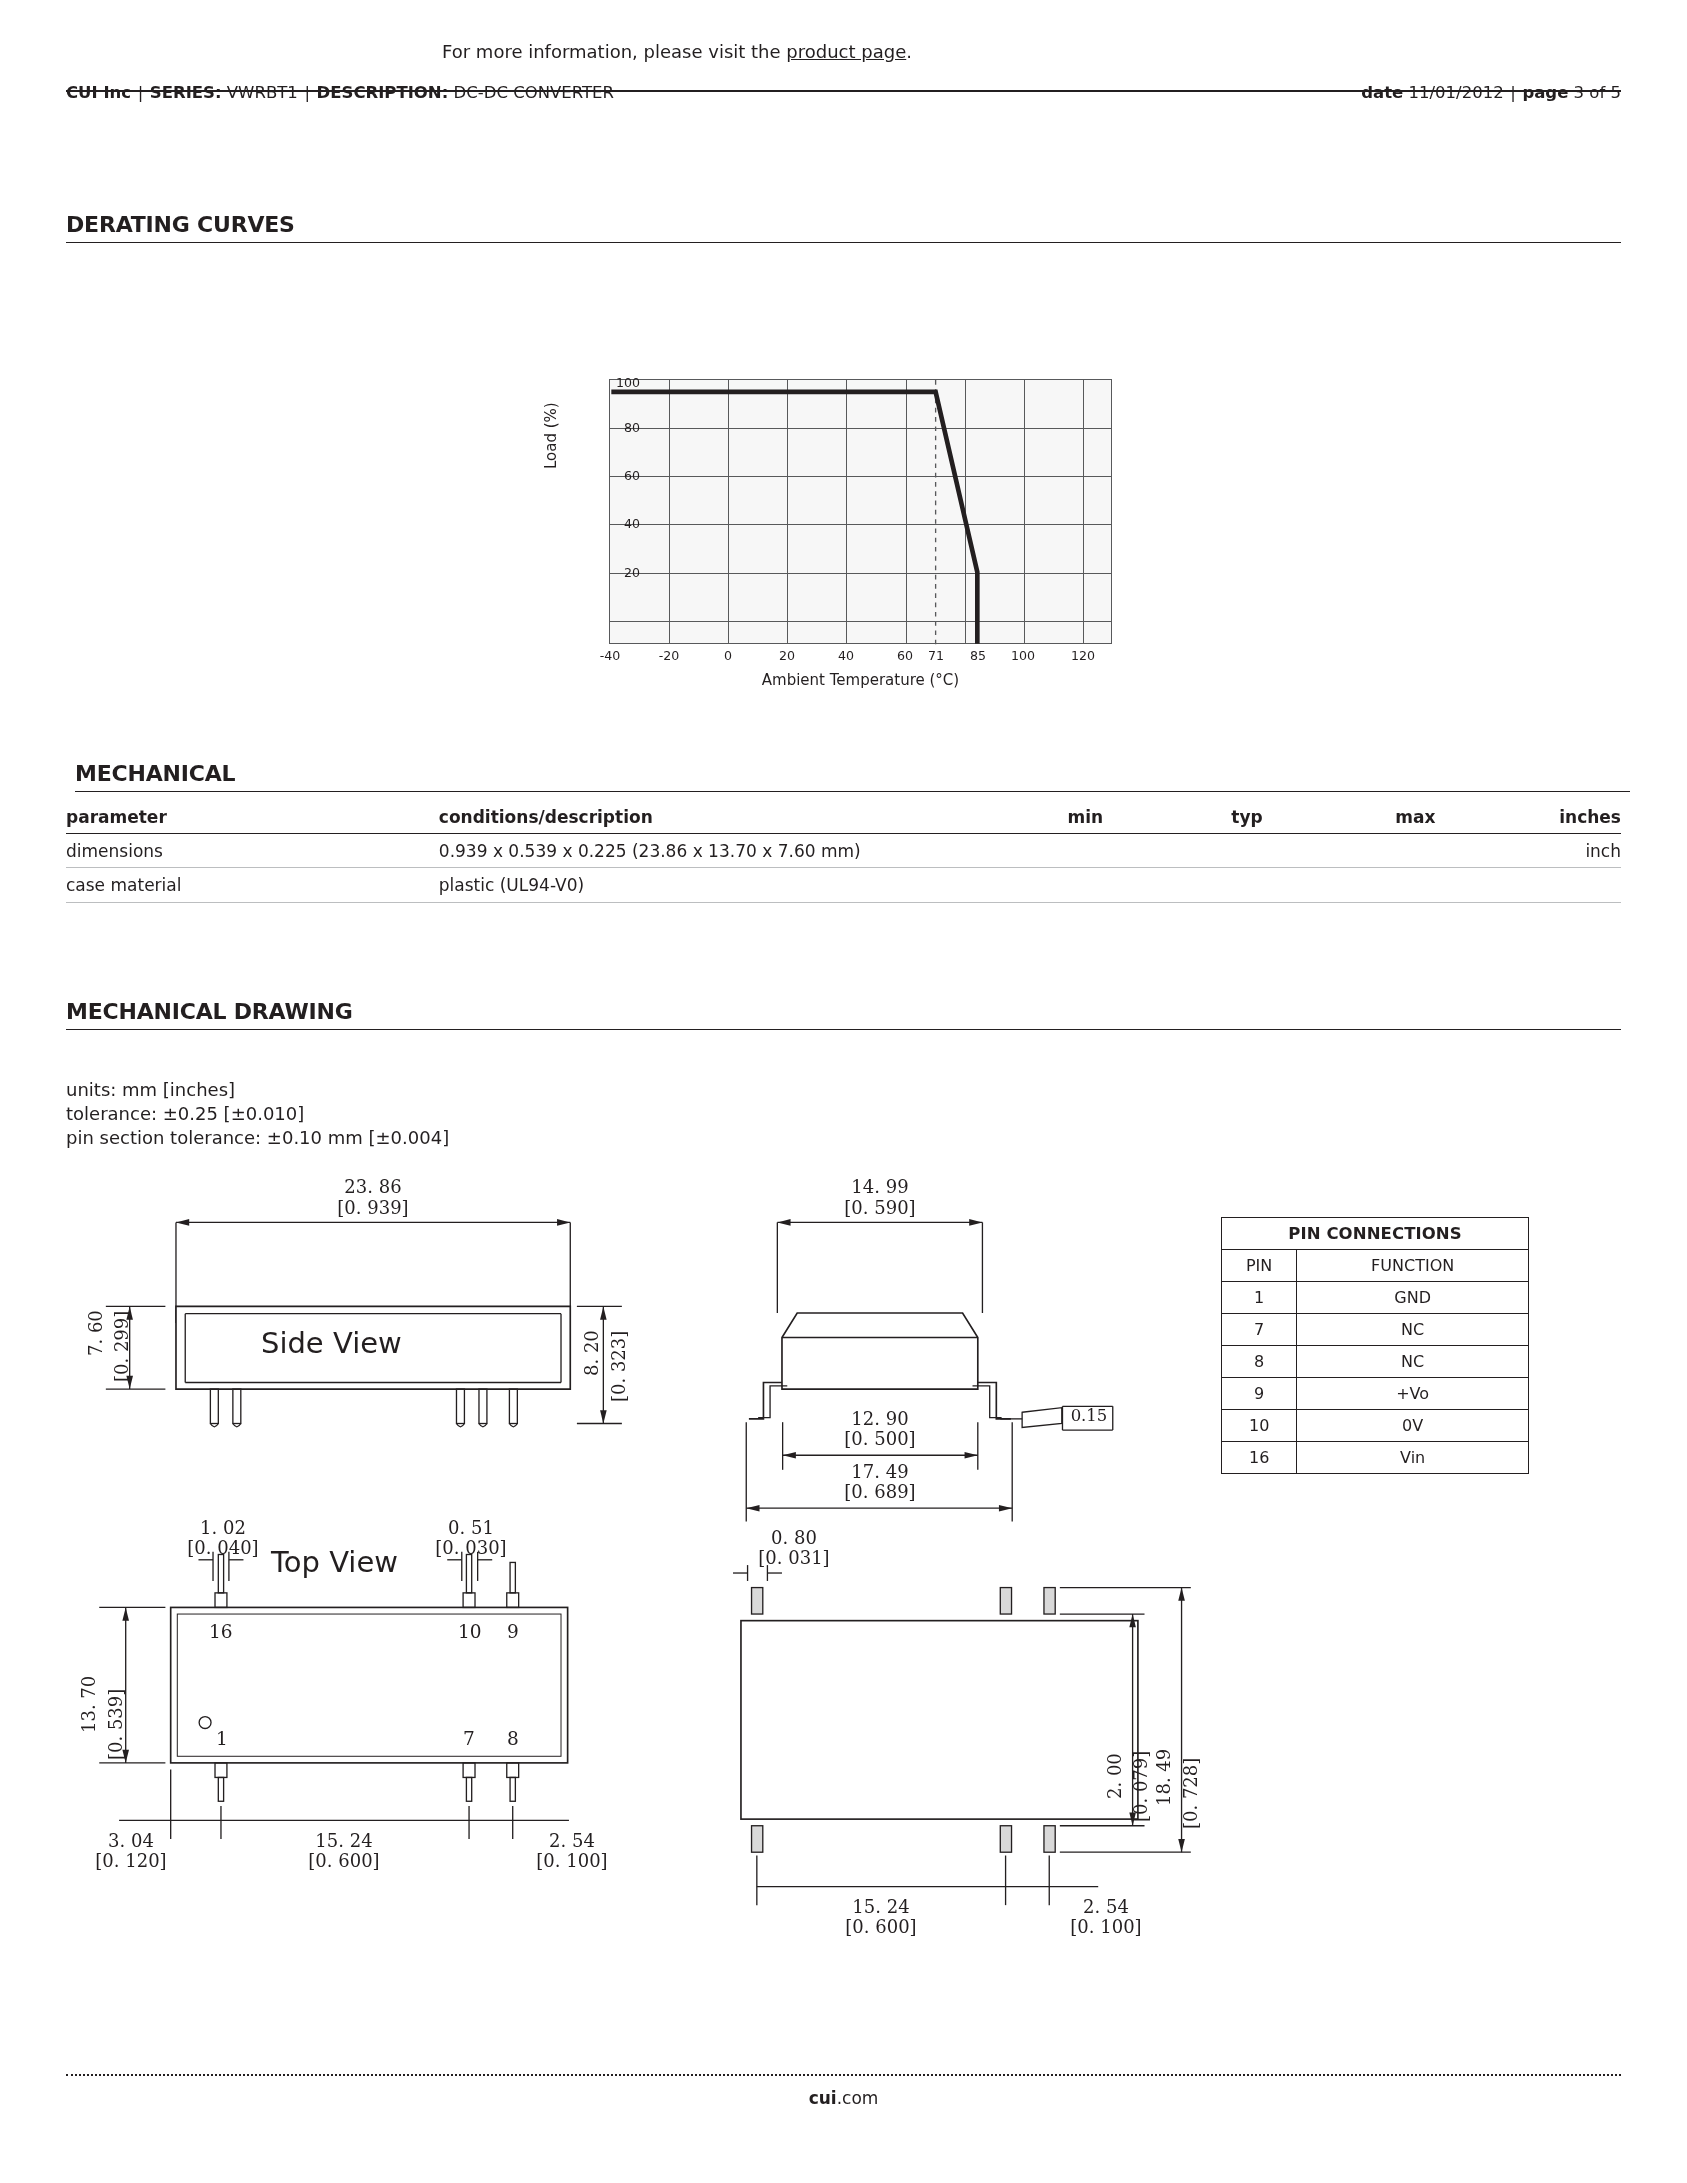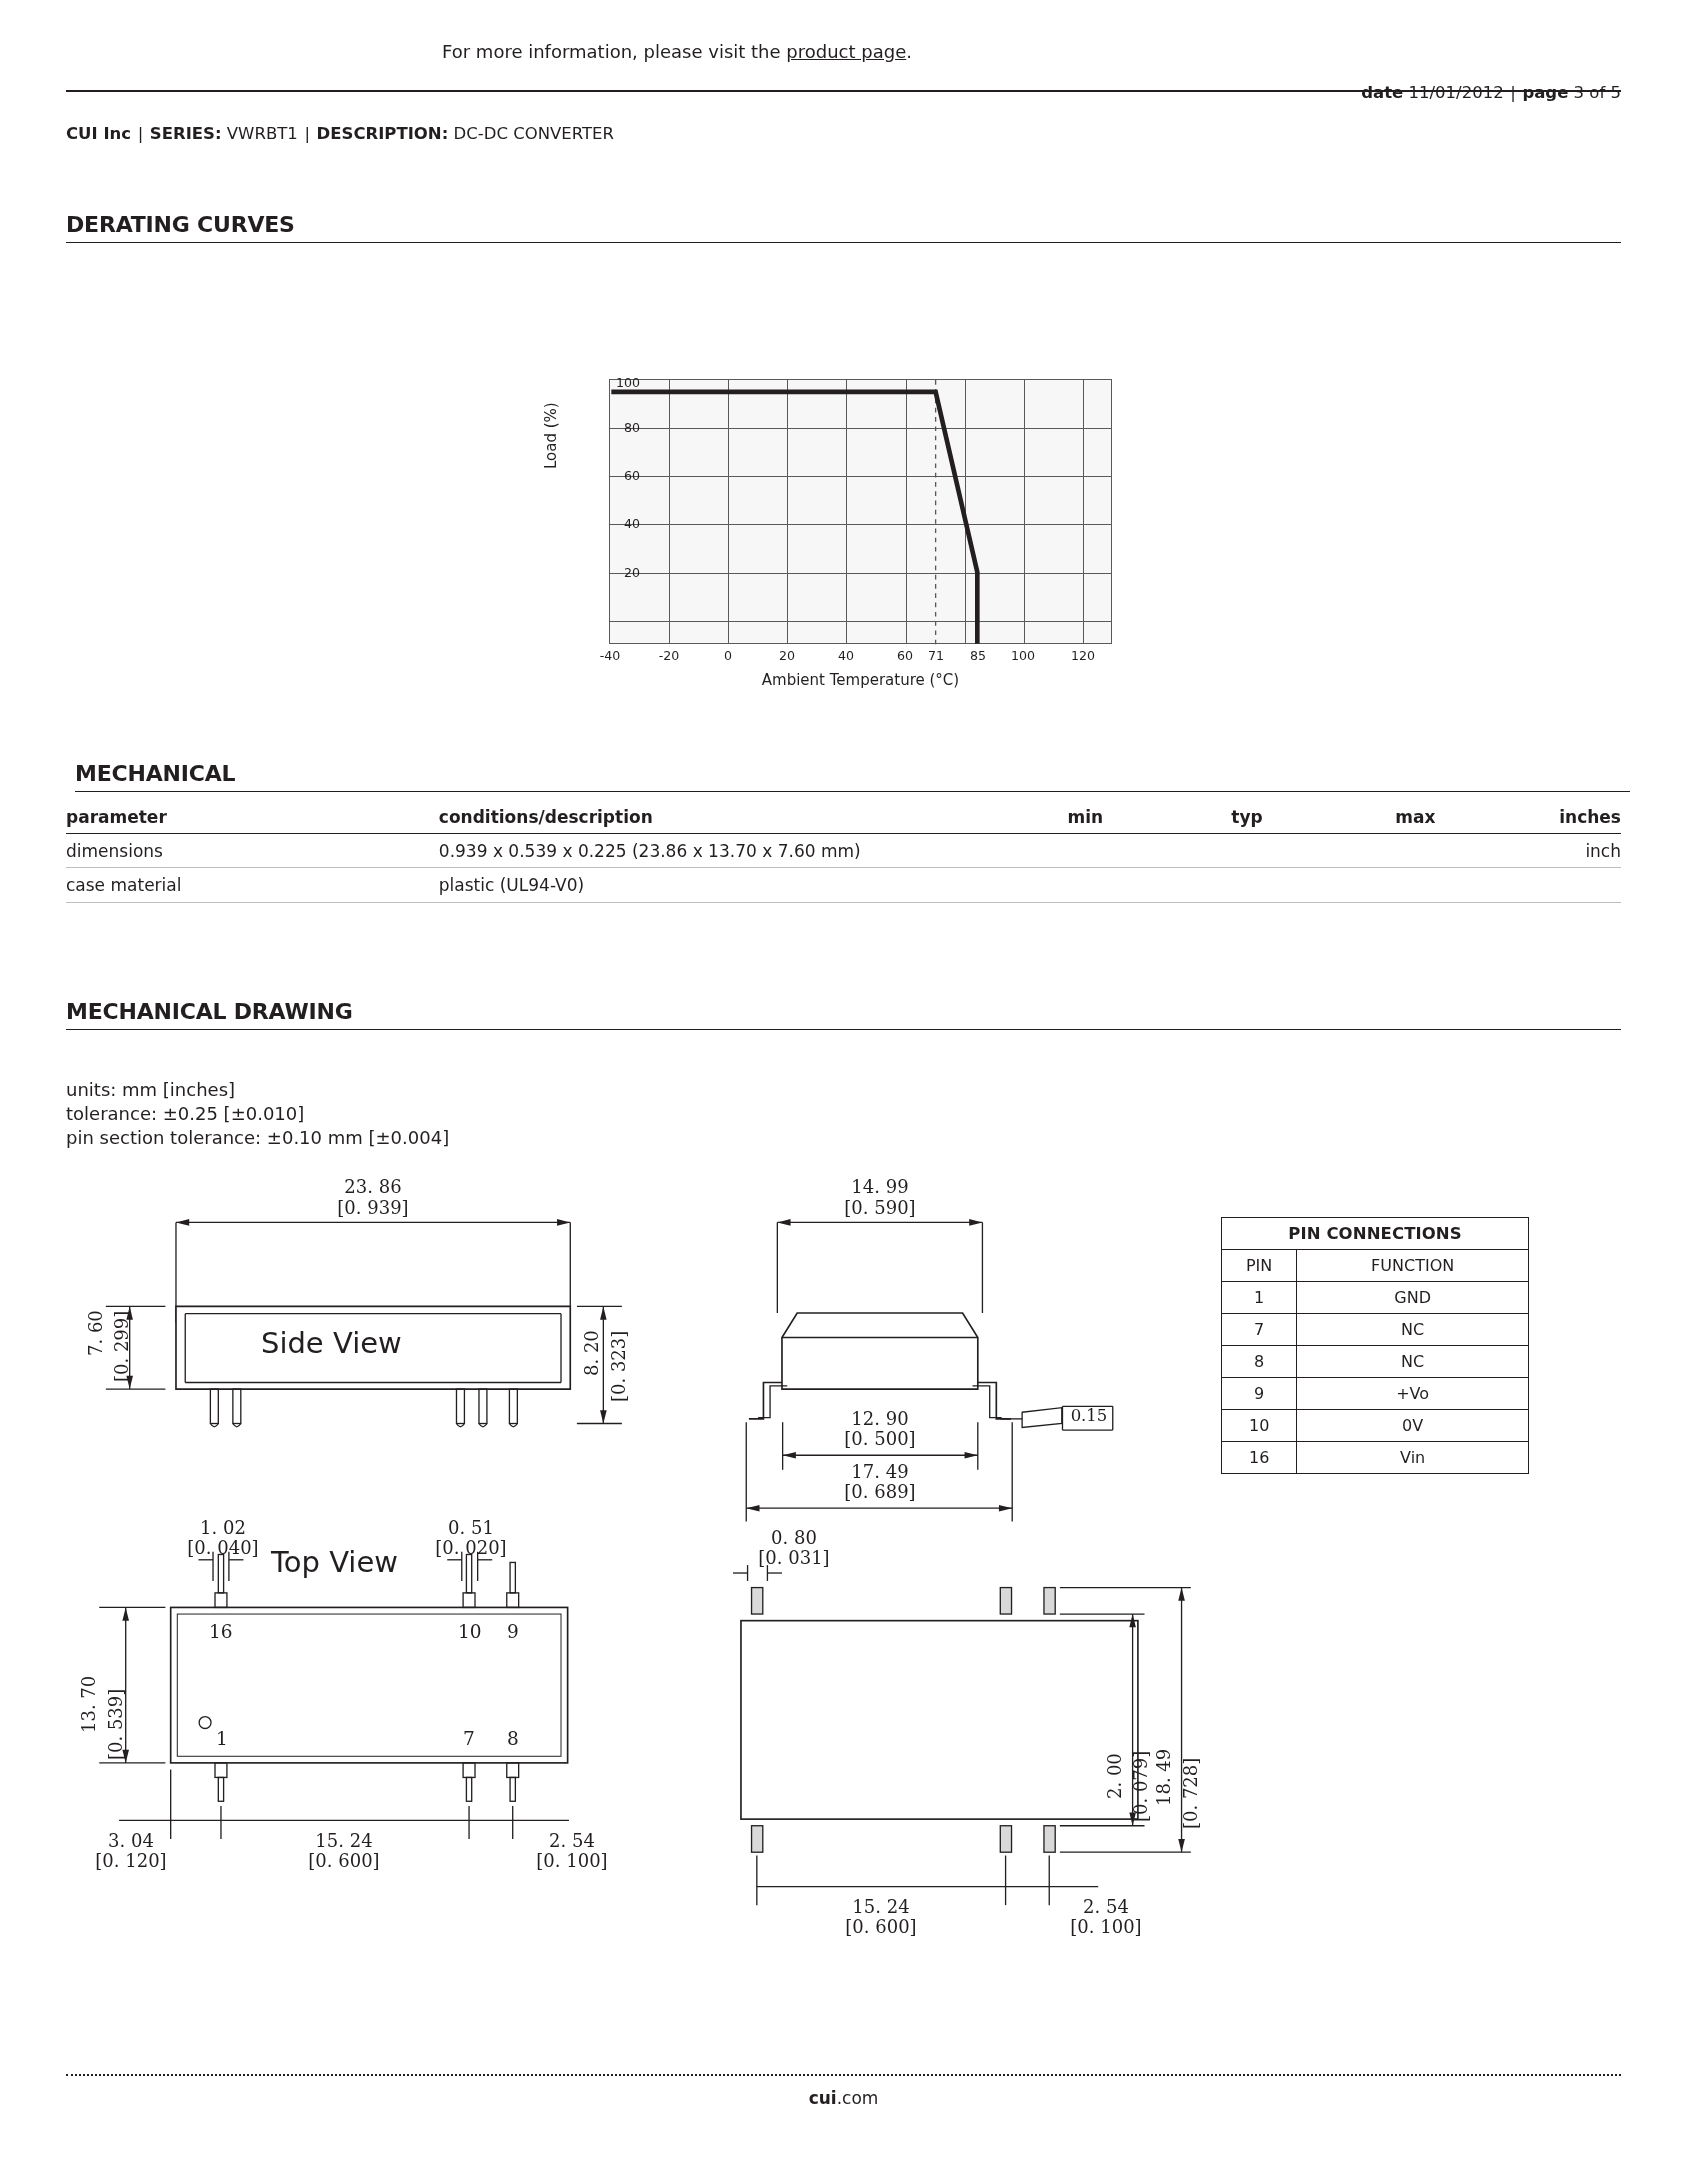--- a/index.html
+++ b/index.html
@@ -19,21 +19,21 @@
     text-align: center; font-size: 18px; color: #231f20;
   }
   .topnote a { color: #231f20; text-decoration: underline; }
 
   
   .headerbar {
     position: absolute; top: 83px; left: 66px; width: 1555px;
     border-bottom: 2px solid #231f20; padding-bottom: 6.6px;
     font-size: 16.5px;
   }
-  .hdr-left { position:absolute; left:0; top:0; white-space: nowrap; margin-top: 41px; }
+  .hdr-left { position:absolute; left:0; top:0; white-space: nowrap; }
   .hdr-right { position:absolute; right:0; top:0; white-space: nowrap; }
   .b { font-family: "DejaVu Sans", sans-serif; font-weight: bold; }
   .sep { color:#231f20; padding: 0 6.6px; }
 
   
   .sect {
     position: absolute; left: 66px; width: 1555px;
     border-bottom: 1.3px solid #231f20;
   }
   .sect .t {
@@ -416,21 +416,21 @@
       <span>0.15</span>
     </div>
 
     
     <div class="dimtxt mono" style="left:157px; top:334px; width:132px;">
       <span>1. 02</span><br>
       <span>[0. 040]</span>
     </div>
     <div class="dimtxt mono" style="left:405px; top:334px; width:132px;">
       <span>0. 51</span><br>
-      <span>[0. 020]</span>
+      <span>[0. 030]</span>
     </div>
     <div class="viewlabel" style="left:271px; top:361px;">Top View</div>
     <div class="pinnum mono" style="left:209px; top:437px;">16</div>
     <div class="pinnum mono" style="left:458px; top:437px;">10</div>
     <div class="pinnum mono" style="left:507px; top:437px;">9</div>
     <div class="pinnum mono" style="left:216px; top:544px;">1</div>
     <div class="pinnum mono" style="left:463px; top:544px;">7</div>
     <div class="pinnum mono" style="left:507px; top:544px;">8</div>
 
     <div class="vtxt mono" style="left:79px; top:549px; transform: rotate(-90deg); transform-origin: left top;">

